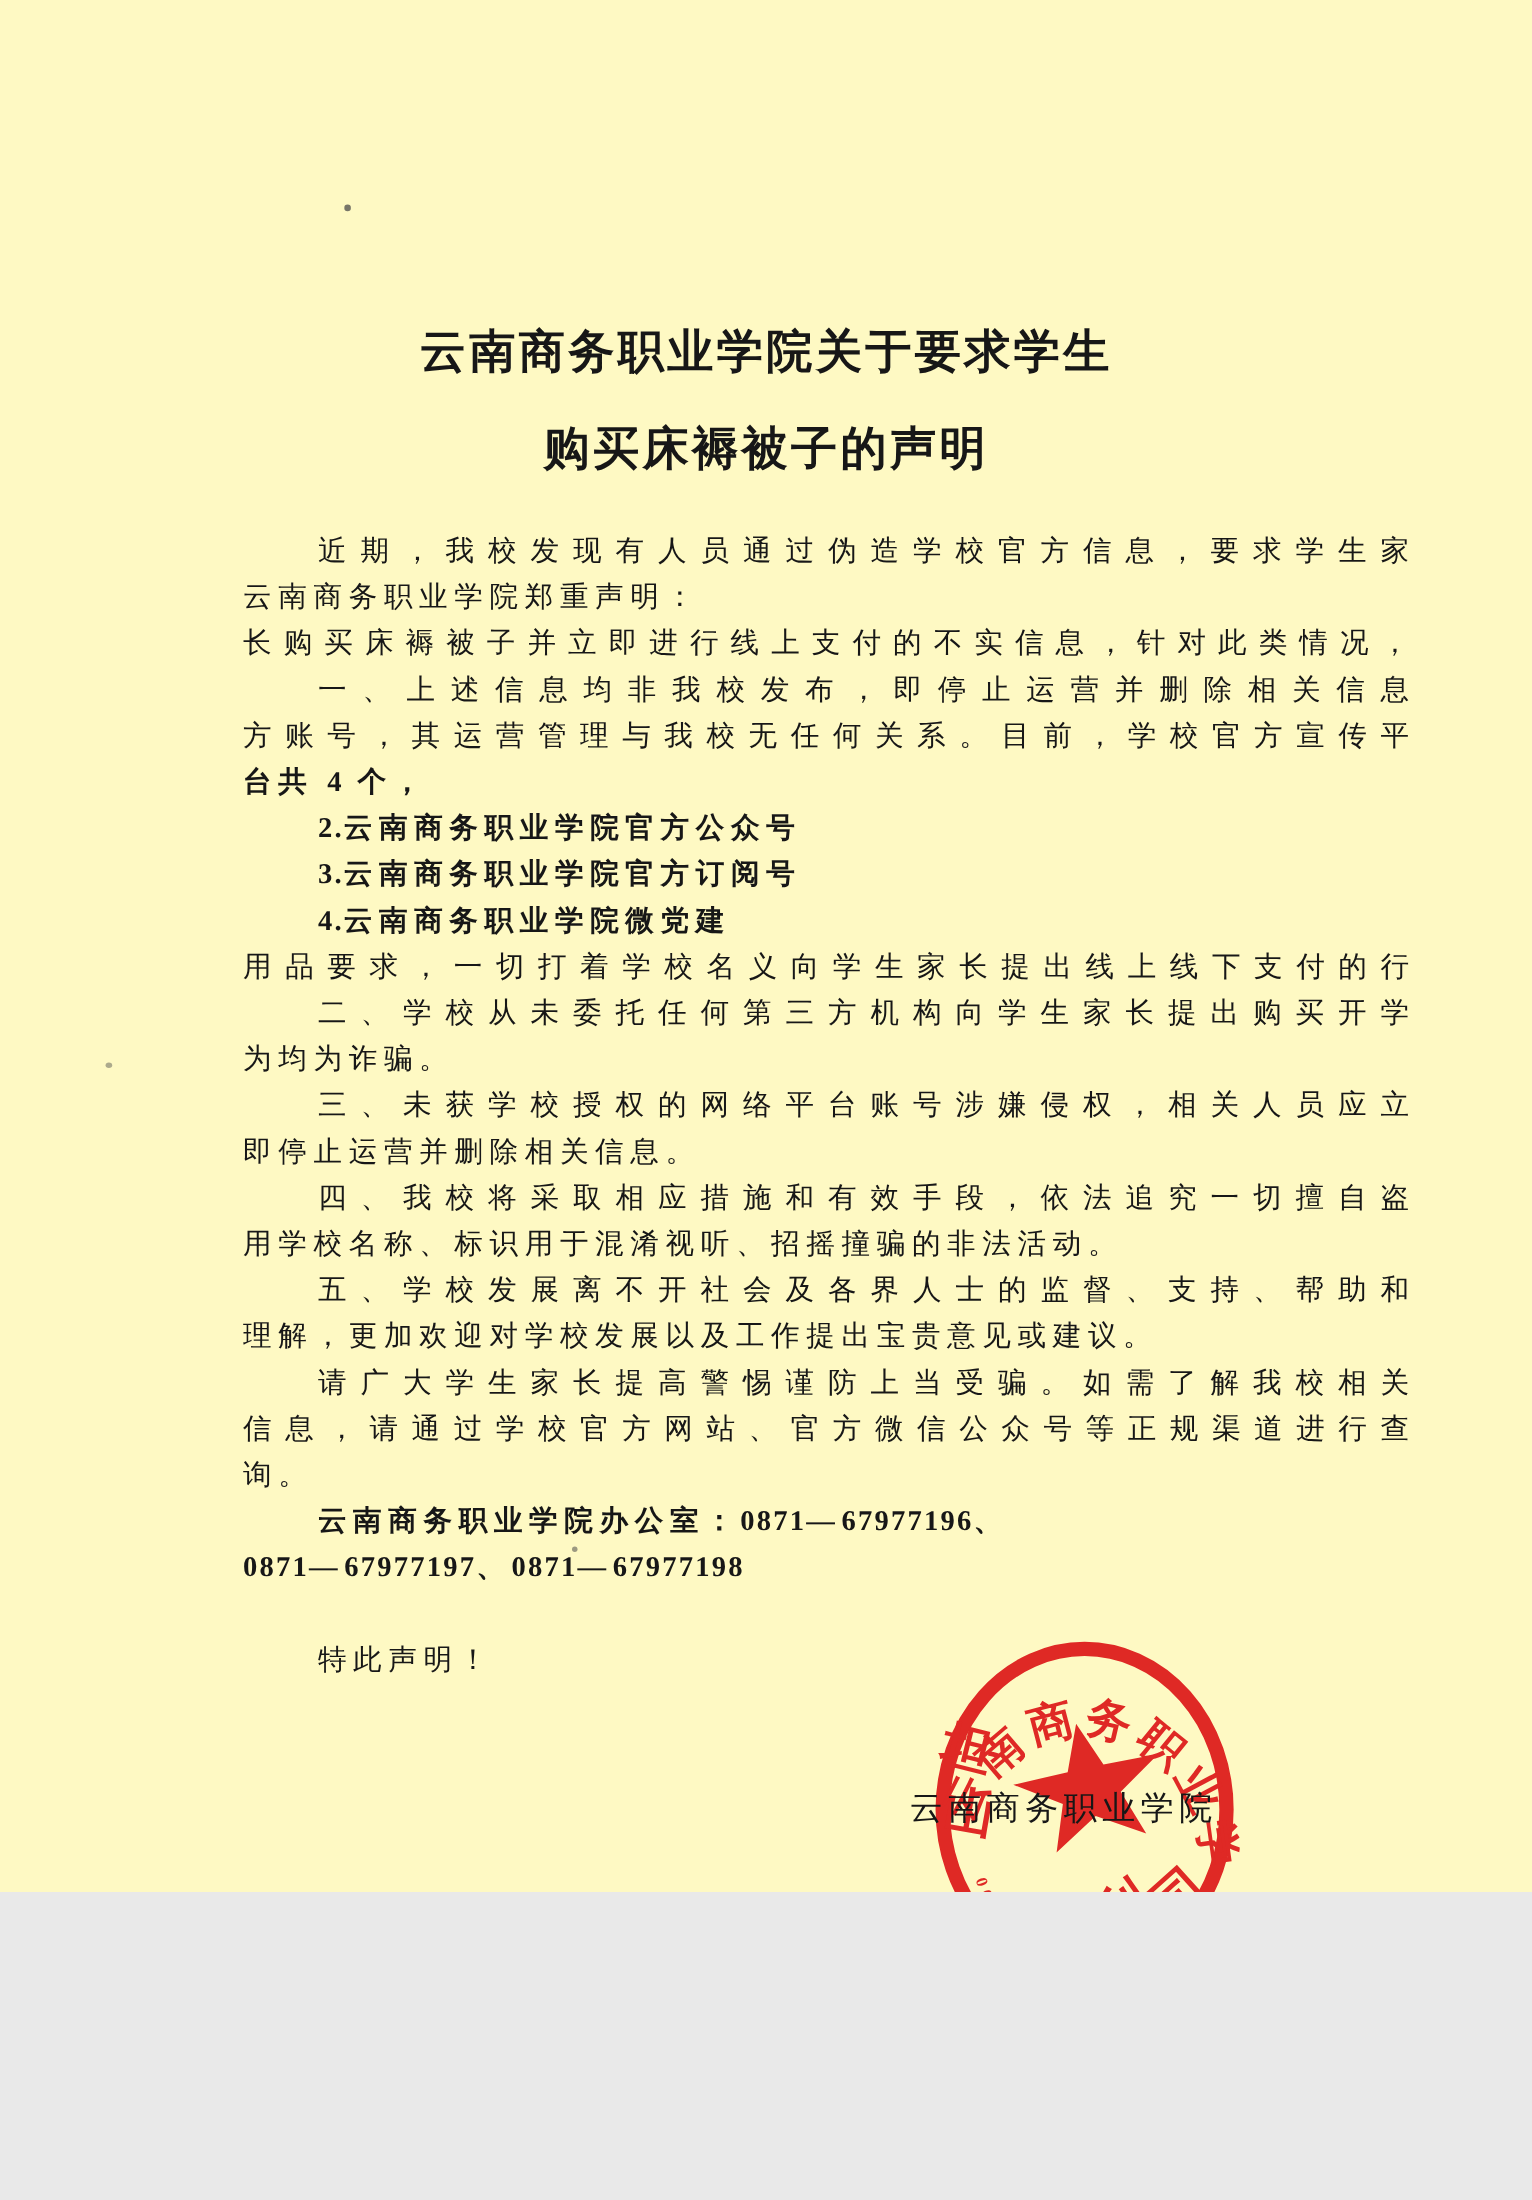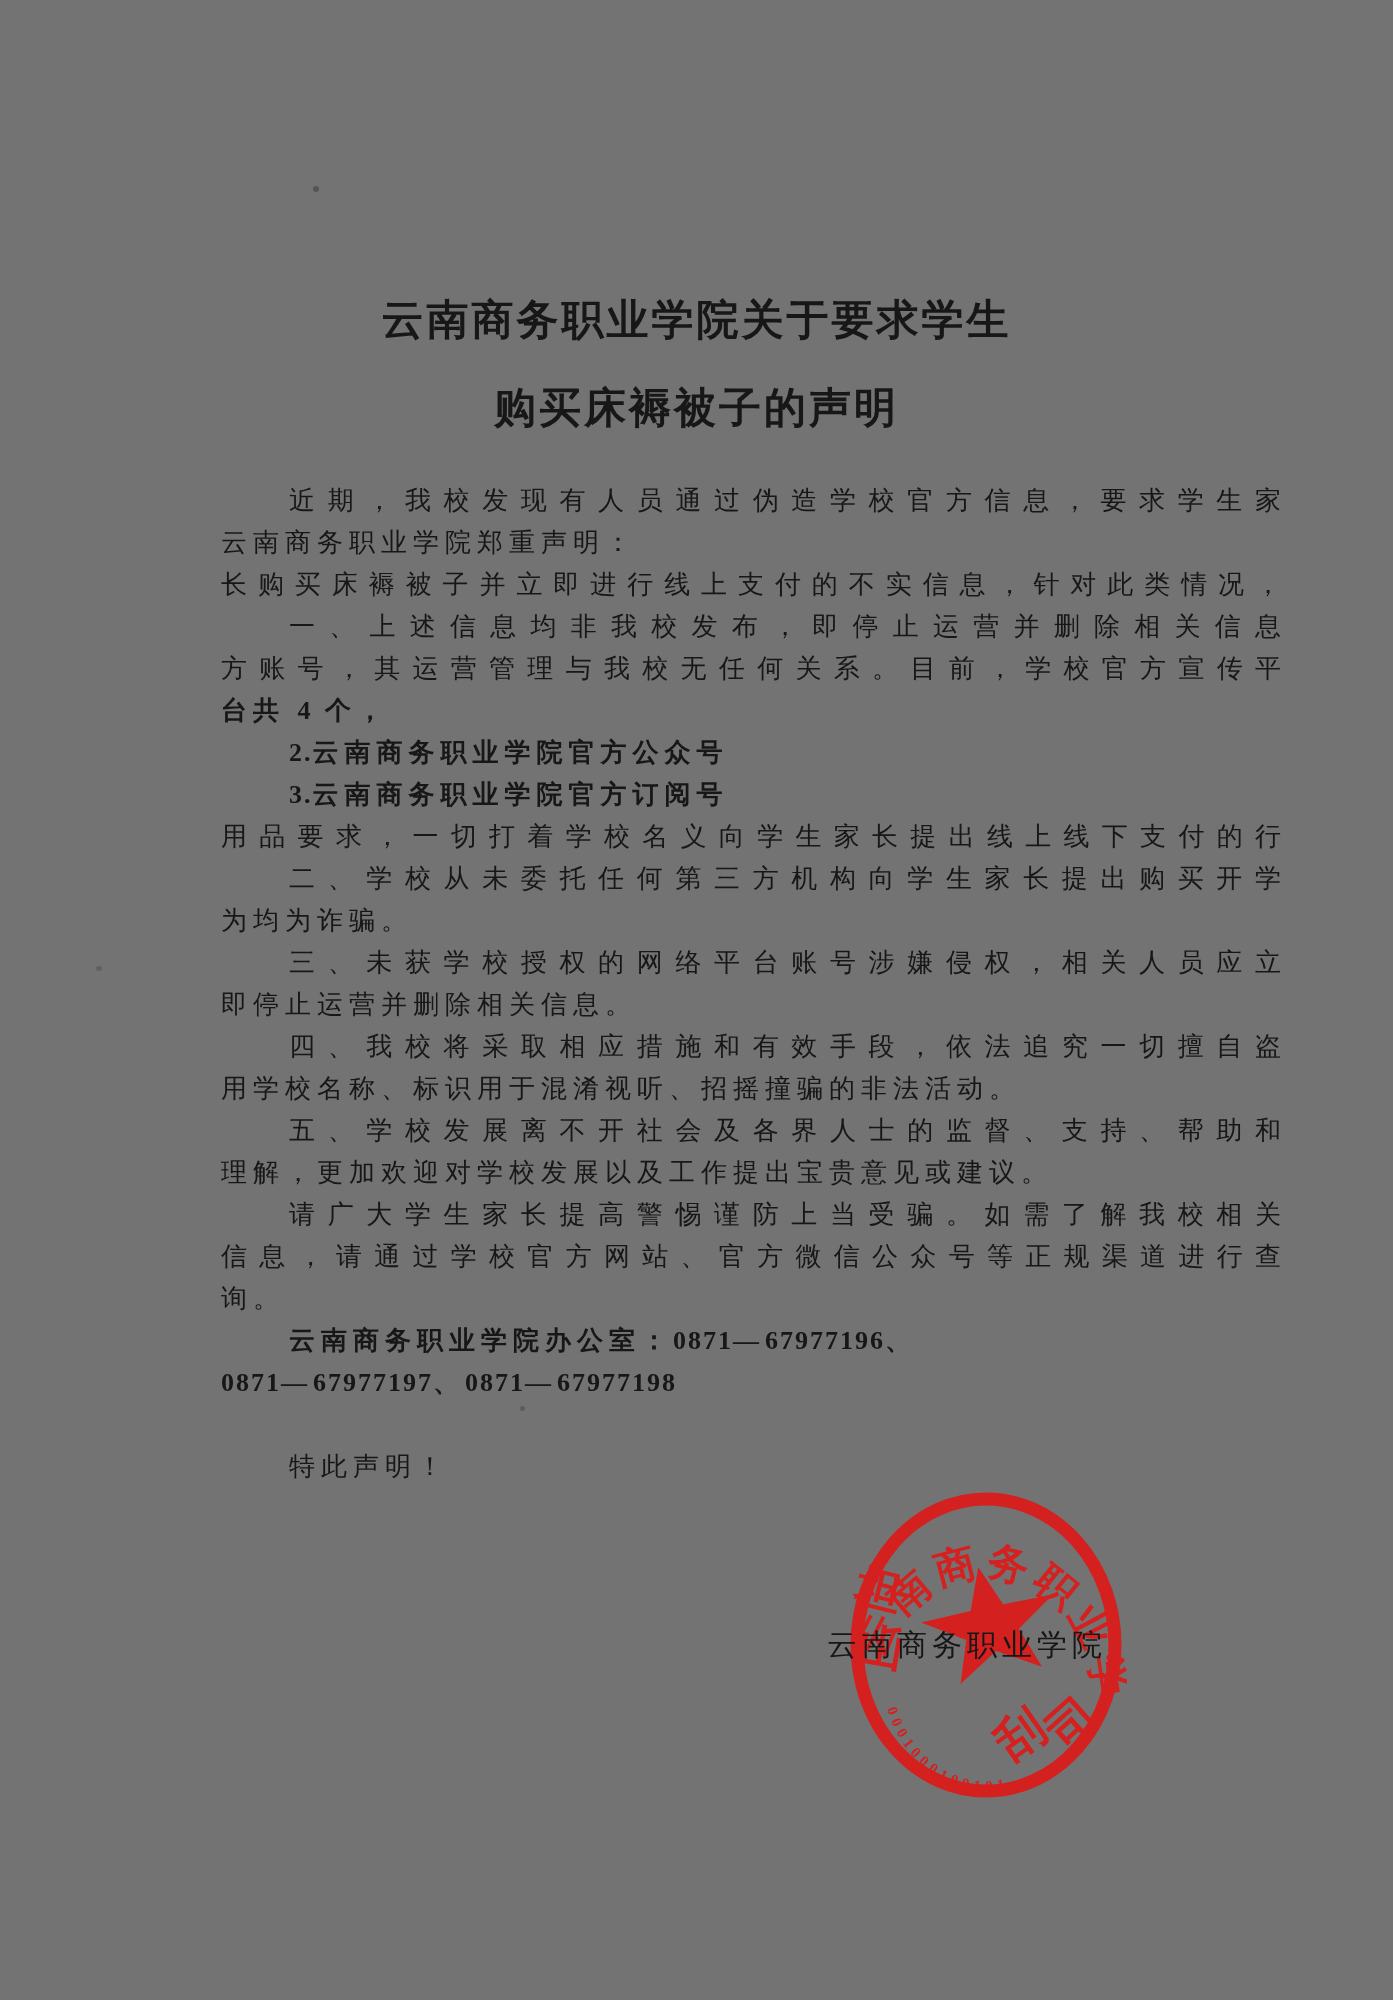--- a/index.html
+++ b/index.html
@@ -1,16 +1,16 @@
 <!DOCTYPE html>
 <html><head>
 <meta charset="utf-8">
 <style>
   html,body{margin:0;padding:0;background:#e9e9e9;}
-  .page{position:relative;width:1393px;height:2000px;background:#737373;overflow:hidden;
+  .page{position:relative;width:1393px;height:1720px;background:#fef9c3;overflow:hidden;
         font-family:"Liberation Serif","DejaVu Serif",serif;color:#171717;}
   .speck{position:absolute;background:#4a4a4a;border-radius:50%;opacity:.75;}
   .title-line{position:absolute;left:0;width:100%;text-align:center;font-weight:bold;
         font-size:42px;letter-spacing:3px;white-space:nowrap;z-index:2;}
   #title1{top:292px;}
   #title2{top:380px;}
   .body-block{position:absolute;left:181px;top:480px;width:1066px;font-size:26px;
         line-height:42px;letter-spacing:6px;z-index:2;margin-left:40px;}
   .ln{min-height:42px;}
   .ind{text-indent:68px;}
@@ -36,20 +36,21 @@
 
   <div class="body-block">
     <div class="ln ind j">近期，我校发现有人员通过伪造学校官方信息，要求学生家</div>
     <div class="ln">云南商务职业学院郑重声明：</div>
     <div class="ln j">长购买床褥被子并立即进行线上支付的不实信息，针对此类情况，</div>
     <div class="ln ind j">一、上述信息均非我校发布，即停止运营并删除相关信息</div>
     <div class="ln j">方账号，其运营管理与我校无任何关系。目前，学校官方宣传平</div>
     <div class="ln b">台共 <span class="lat">4</span> 个，</div>
     <div class="ln ind b"><span class="lat">2.</span>云南商务职业学院官方公众号</div>
     <div class="ln ind b"><span class="lat">3.</span>云南商务职业学院官方订阅号</div>
+    <div class="ln ind b"><span class="lat">4.</span>云南商务职业学院微党建</div>
     <div class="ln j">用品要求，一切打着学校名义向学生家长提出线上线下支付的行</div>
     <div class="ln ind j">二、学校从未委托任何第三方机构向学生家长提出购买开学</div>
     <div class="ln">为均为诈骗。</div>
     <div class="ln ind j">三、未获学校授权的网络平台账号涉嫌侵权，相关人员应立</div>
     <div class="ln">即停止运营并删除相关信息。</div>
     <div class="ln ind j">四、我校将采取相应措施和有效手段，依法追究一切擅自盗</div>
     <div class="ln">用学校名称、标识用于混淆视听、招摇撞骗的非法活动。</div>
     <div class="ln ind j">五、学校发展离不开社会及各界人士的监督、支持、帮助和</div>
     <div class="ln">理解，更加欢迎对学校发展以及工作提出宝贵意见或建议。</div>
     <div class="ln ind j">请广大学生家长提高警惕谨防上当受骗。如需了解我校相关</div>

